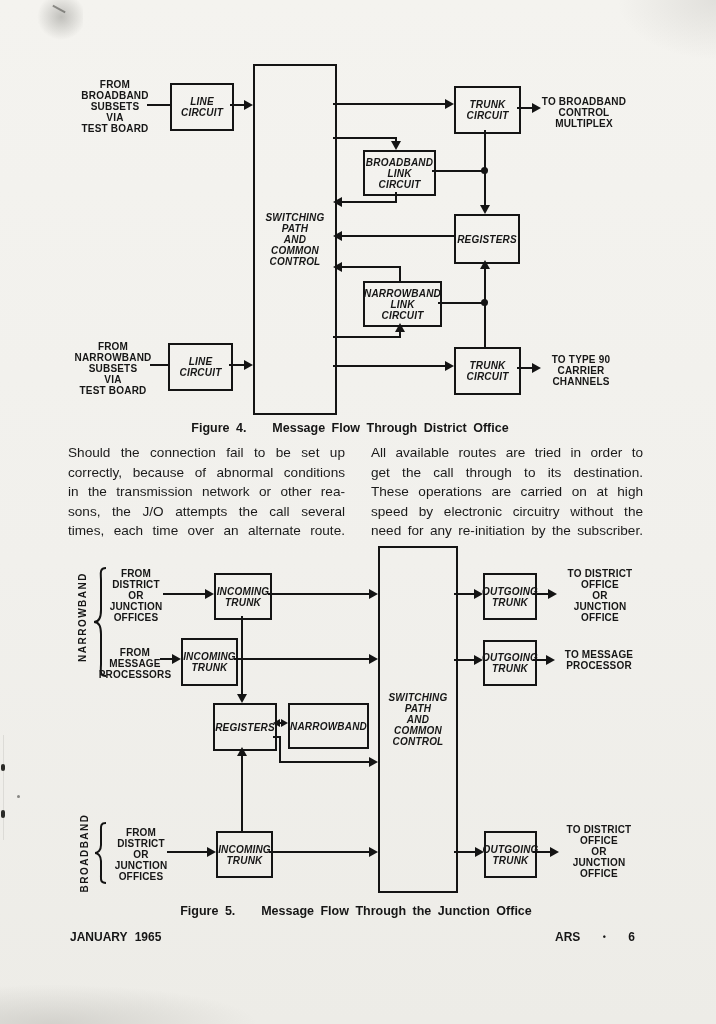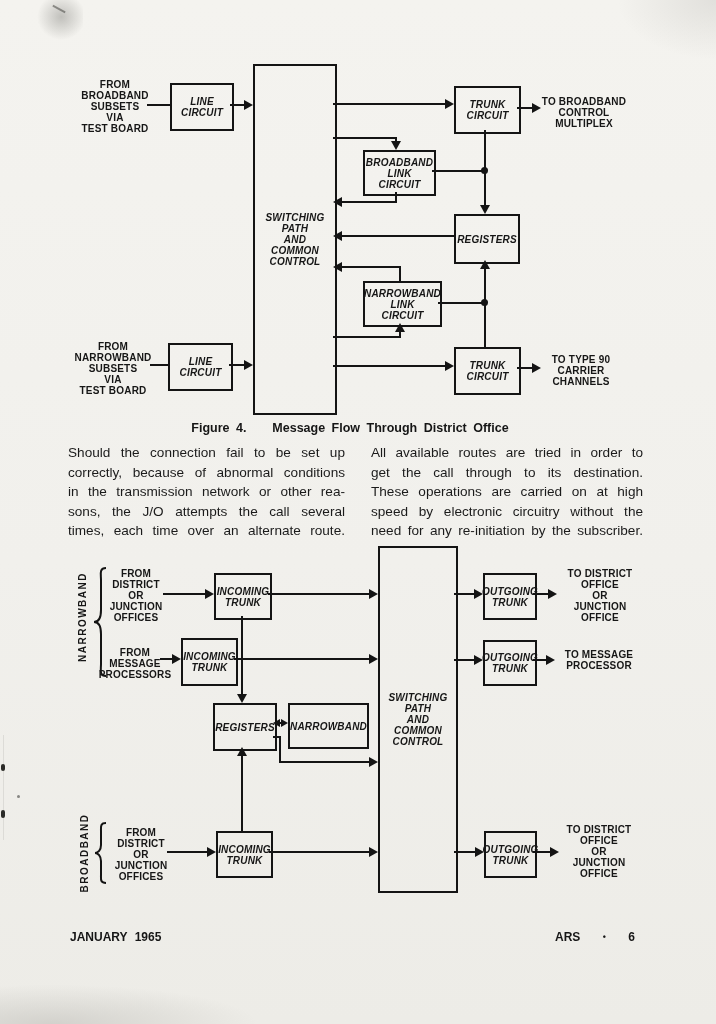--- a/index.html
+++ b/index.html
@@ -226,20 +226,21 @@
     <div class="hl" style="left:167px;top:851px;width:41px"></div>
     <div class="arr arr-r" style="left:207px;top:847px"></div>
     <div class="hl" style="left:269px;top:851px;width:101px"></div>
     <div class="arr arr-r" style="left:369px;top:847px"></div>
     <div class="hl" style="left:454px;top:851px;width:22px"></div>
     <div class="arr arr-r" style="left:475px;top:847px"></div>
     <div class="hl" style="left:533px;top:851px;width:17px"></div>
     <div class="arr arr-r" style="left:550px;top:847px"></div>
   </div>
 
+  <div class="caption" style="left:0;top:904px;width:712px">Figure 5.    Message Flow Through the Junction Office</div>
 
   <div class="footer" style="left:70px;top:930px">JANUARY 1965</div>
   <div class="footer" style="left:555px;top:930px;width:80px;display:flex;justify-content:space-between;align-items:center">
     <span>ARS</span>
     <span style="font-size:9px">•</span>
     <span>6</span>
   </div>
 
   <div class="artifact" style="left:35px;top:0;width:48px;height:42px;background:radial-gradient(ellipse at 55% 40%, rgba(60,60,55,.28), rgba(60,60,55,0) 65%);"></div>
   <div class="artifact" style="left:52px;top:8px;width:14px;height:2px;background:rgba(40,40,35,.45);transform:rotate(28deg);"></div>

